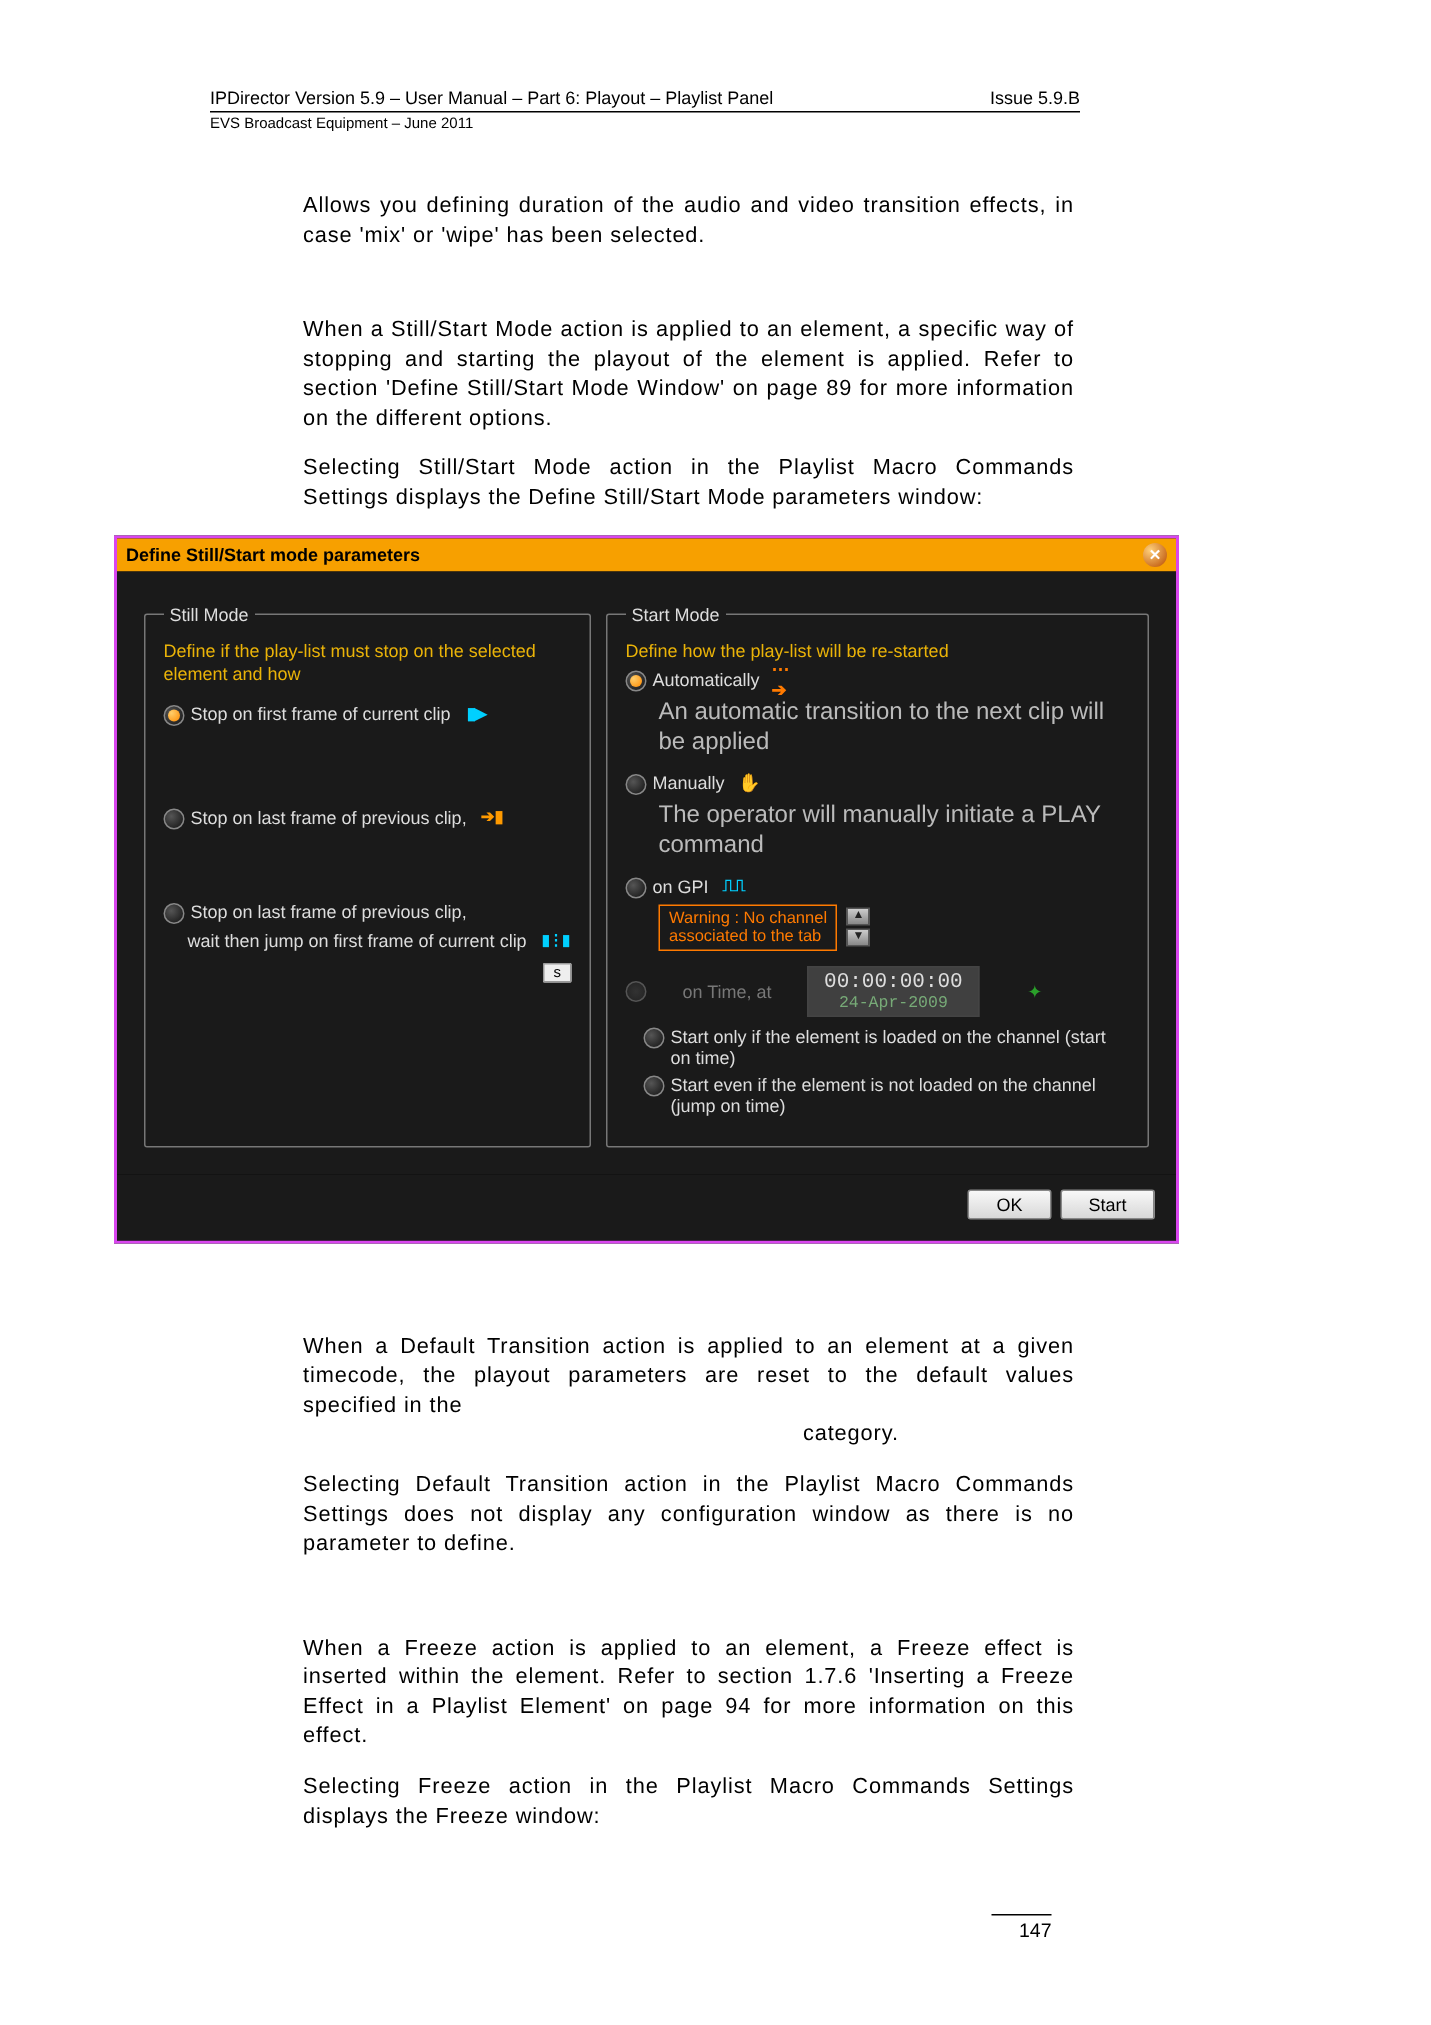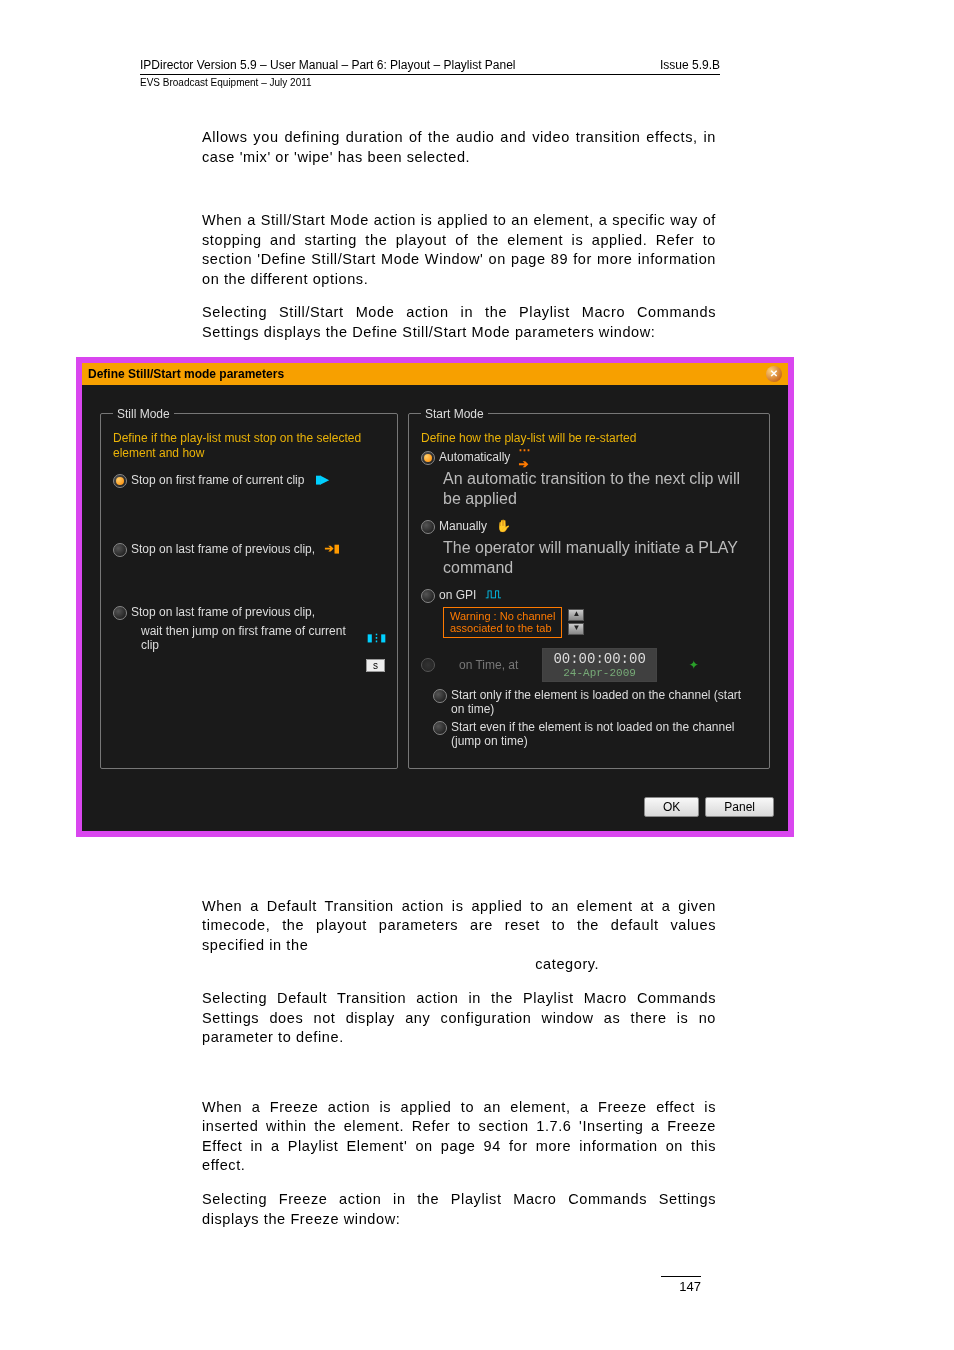--- a/index.html
+++ b/index.html
@@ -39,21 +39,21 @@
     font-size: 14.5px;
     letter-spacing: 0.6px;
     line-height: 1.35;
     text-align: justify;
     margin: 0 0 14px 0;
   }
   .screenshot {
     margin: 12px 0 20px -64px;
     width: 706px;
     background: #000;
-    border: 6px solid #d946ef;
+    border: 2px solid #d946ef;
     font-family: Tahoma, Arial, sans-serif;
     color: #fff;
     font-size: 12px;
   }
   .titlebar {
     background: #f7a000;
     color: #000;
     font-weight: bold;
     font-size: 12px;
     padding: 3px 6px;
@@ -189,21 +189,21 @@
   }
 </style>
 </head>
 <body>
 <div class="page">
 
 <div class="hdr-line">
   <span>IPDirector Version 5.9 – User Manual – Part 6: Playout – Playlist Panel</span>
   <span>Issue 5.9.B</span>
 </div>
-<div class="hdr-sub">EVS Broadcast Equipment – July 2011</div>
+<div class="hdr-sub">EVS Broadcast Equipment – June 2011</div>
 
 <div class="body-content">
   <p class="para">Allows you defining duration of the audio and video transition effects, in case 'mix' or 'wipe' has been selected.</p>
   <div style="height:30px"></div>
   <p class="para">When a Still/Start Mode action is applied to an element, a specific way of stopping and starting the playout of the element is applied. Refer to section 'Define Still/Start Mode Window' on page 89 for more information on the different options.</p>
   <p class="para">Selecting Still/Start Mode action in the Playlist Macro Commands Settings displays the Define Still/Start Mode parameters window:</p>
 </div>
 
 <div class="screenshot">
   <div class="titlebar">
@@ -227,21 +227,21 @@
         <span class="radio"></span>
         <span>Stop on last frame of previous clip,</span>
         <span class="iconbox ic-arrowlast">➔▮</span>
       </div>
       <div style="height:40px"></div>
 
       <div class="opt" style="flex-wrap:wrap">
         <span class="radio"></span>
         <span>Stop on last frame of previous clip,</span>
       </div>
-      <div style="margin-left:28px; color:#ddd; font-size:12px; display:flex; align-items:center; gap:6px;">
+      <div style="margin-left:16px; color:#ddd; font-size:12px; display:flex; align-items:center; gap:6px;">
         <span>wait then jump on first frame of current clip</span>
         <span class="iconbox ic-split">▮⋮▮</span>
       </div>
       <div style="text-align:right; margin-top:6px;">
         <span class="ic-s">s</span>
       </div>
     </fieldset>
 
     <fieldset class="mode">
       <legend>Start Mode</legend>
@@ -292,21 +292,21 @@
         <span>Start only if the element is loaded on the channel (start on time)</span>
       </div>
       <div class="opt" style="margin-left:12px">
         <span class="radio"></span>
         <span>Start even if the element is not loaded on the channel (jump on time)</span>
       </div>
     </fieldset>
   </div>
   <div class="dlg-footer">
     <button class="btn">OK</button>
-    <button class="btn">Panel</button>
+    <button class="btn">Start</button>
   </div>
 </div>
 
 <div class="body-content">
   <div style="height:40px"></div>
   <p class="para" style="margin-bottom:0">When a Default Transition action is applied to an element at a given timecode, the playout parameters are reset to the default values specified in the</p>
   <p class="para" style="white-space:pre">                                                                        category.</p>
   <p class="para">Selecting Default Transition action in the Playlist Macro Commands Settings does not display any configuration window as there is no parameter to define.</p>
   <div style="height:36px"></div>
   <p class="para">When a Freeze action is applied to an element, a Freeze effect is inserted within the element. Refer to section 1.7.6 'Inserting a Freeze Effect in a Playlist Element' on page 94 for more information on this effect.</p>

